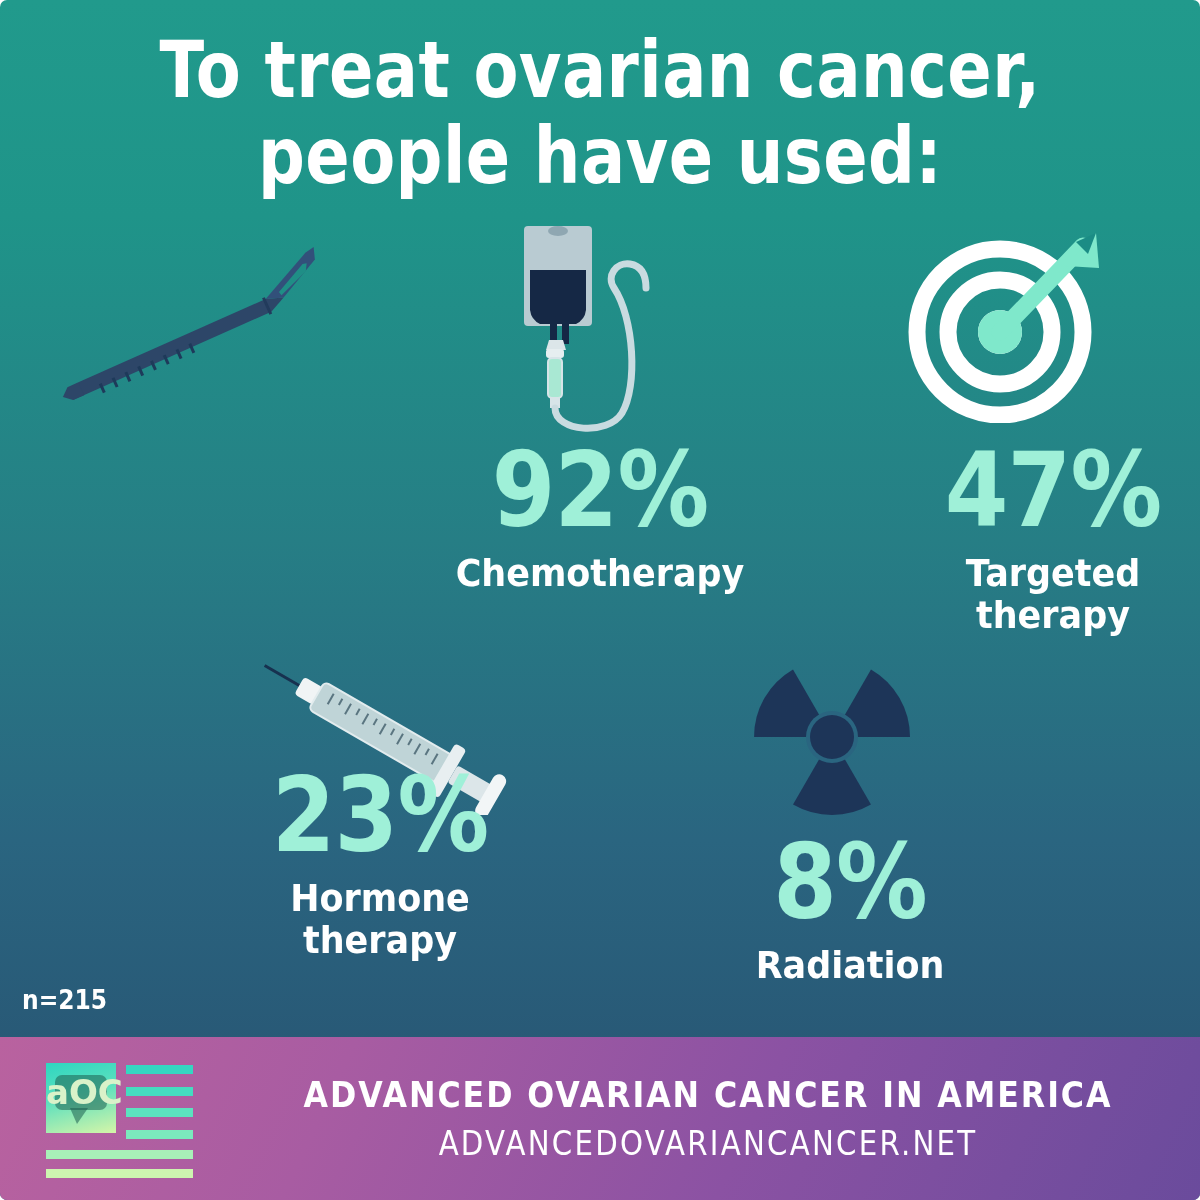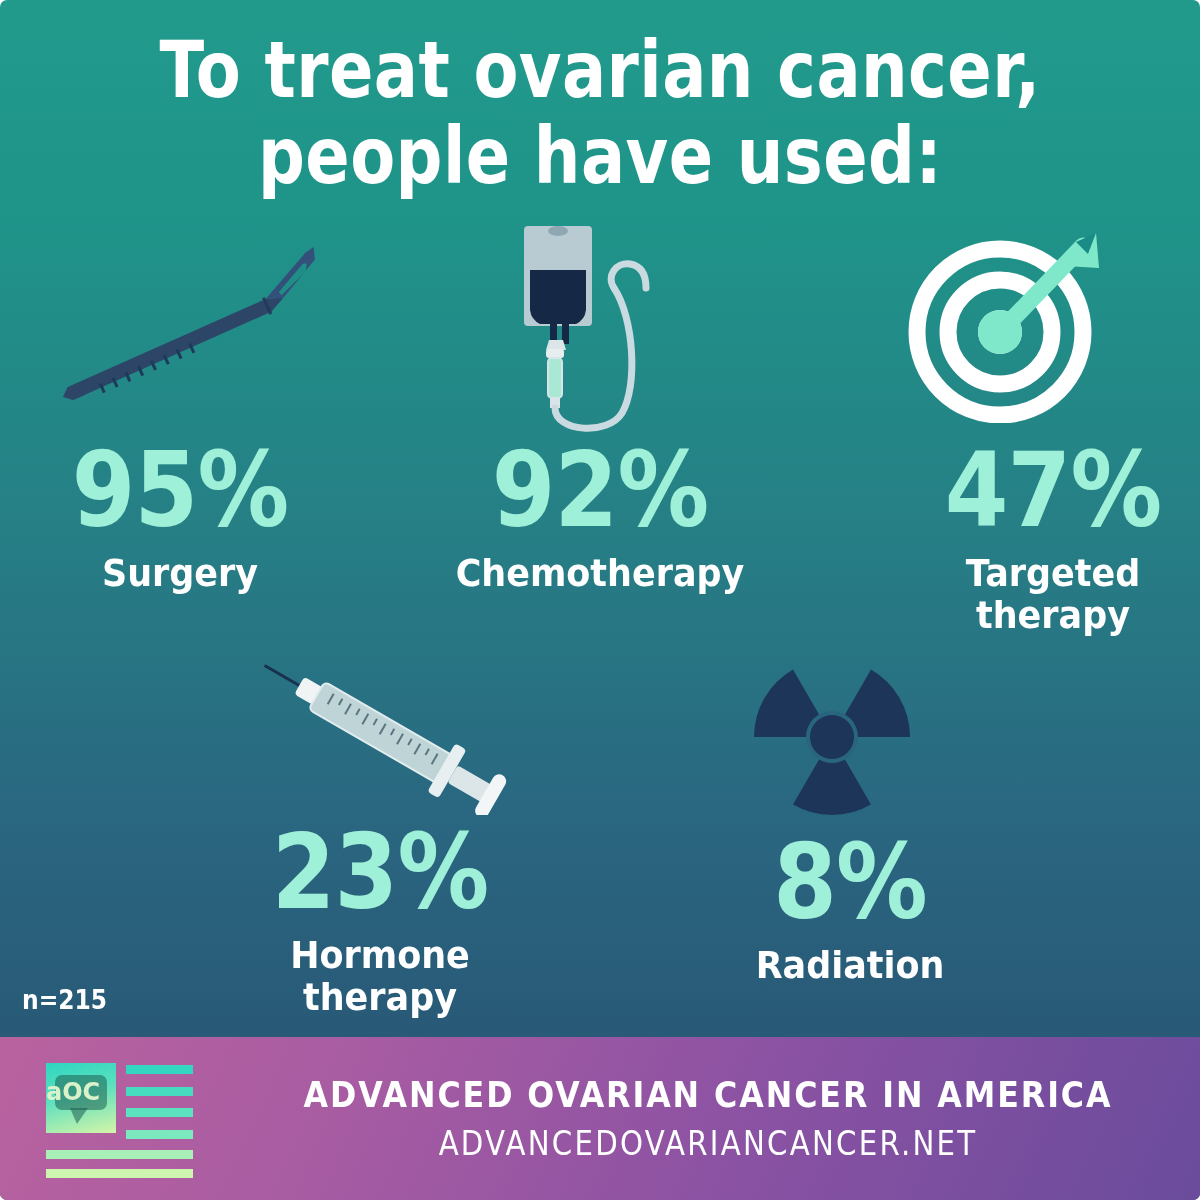--- a/index.html
+++ b/index.html
@@ -57,21 +57,21 @@
     font-weight: 700;
     font-size: 38px;
     line-height: 42px;
     margin-top: 10px;
     transform: scaleX(0.92);
   }
 
   #stat-surgery      { left: 15px;  top: 438px; width: 330px; }
   #stat-chemo        { left: 400px; top: 438px; width: 400px; }
   #stat-targeted     { left: 893px; top: 438px; width: 320px; }
-  #stat-hormone      { left: 215px; top: 820px; width: 330px; }
+  #stat-hormone      { left: 215px; top: 763px; width: 330px; }
   #stat-radiation    { left: 680px; top: 830px; width: 340px; }
 
   
   .n-note {
     position: absolute;
     left: 22px;
     top: 985px;
     color: #ffffff;
     font-family: "DejaVu Sans", sans-serif;
     font-weight: 700;
@@ -129,21 +129,21 @@
     border-top: 16px solid rgba(30, 95, 80, 0.55);
   }
   .logo-text {
     position: absolute;
     left: 0; top: 12px;
     width: 52px;
     text-align: center;
     color: #D9F2C9;
     font-family: "DejaVu Sans", sans-serif;
     font-weight: 700;
-    font-size: 24px;
+    font-size: 34px;
     line-height: 35px;
     letter-spacing: 0px;
   }
   .logo-line {
     position: absolute;
     height: 9px;
   }
   .ll1 { left: 80px; top: 2px;  width: 67px; background: #35D6C1; }
   .ll2 { left: 80px; top: 24px; width: 67px; background: #45DCC0; }
   .ll3 { left: 80px; top: 45px; width: 67px; background: #5CE2BF; }
@@ -271,24 +271,20 @@
       <g fill="#1D3558" transform="translate(112,82)">
         <path d="M0 0 L0 -78 A78 78 0 0 0 -67.5 -39 Z" transform="rotate(-30)"></path>
         <path d="M0 0 L0 -78 A78 78 0 0 0 -67.5 -39 Z" transform="rotate(90)"></path>
         <path d="M0 0 L0 -78 A78 78 0 0 0 -67.5 -39 Z" transform="rotate(210)"></path>
         <circle cx="0" cy="0" r="26" fill="#2A6580"></circle>
         <circle cx="0" cy="0" r="22" fill="#1D3558"></circle>
       </g>
     </svg>
   </div>
 
-  <div class="stat" id="stat-surgery">
-    <div class="pct">95%</div>
-    <div class="stat-label">Surgery</div>
-  </div>
 
   <div class="stat" id="stat-chemo">
     <div class="pct">92%</div>
     <div class="stat-label">Chemotherapy</div>
   </div>
 
   <div class="stat" id="stat-targeted">
     <div class="pct">47%</div>
     <div class="stat-label">
       <div>Targeted</div>

